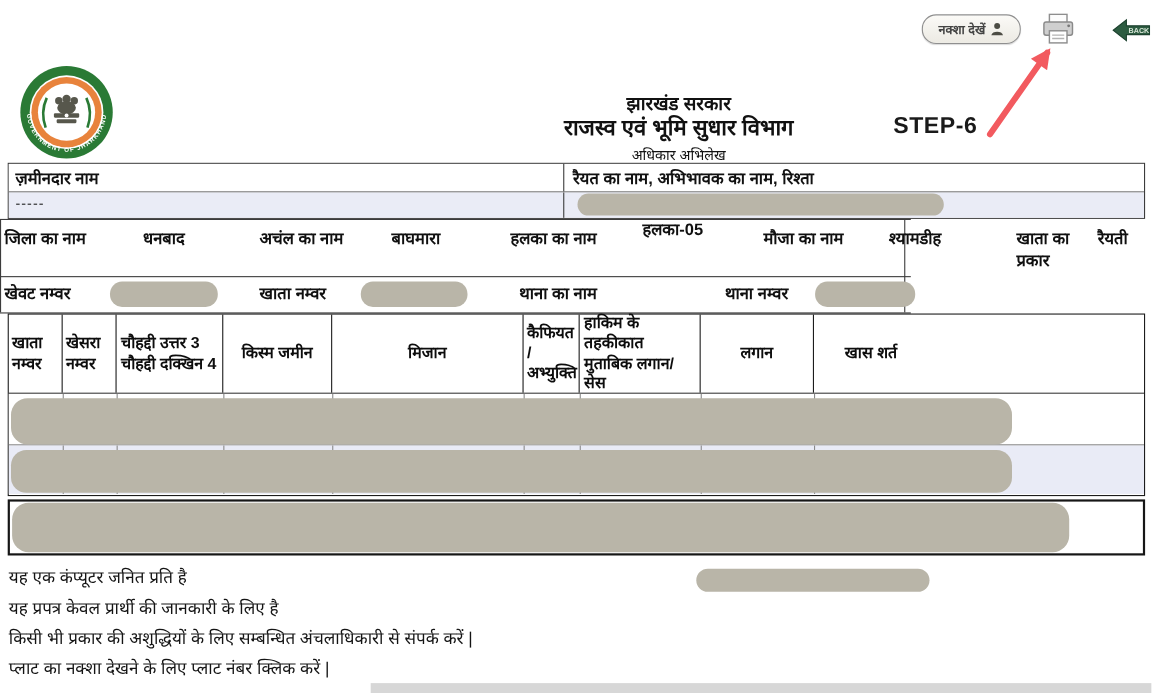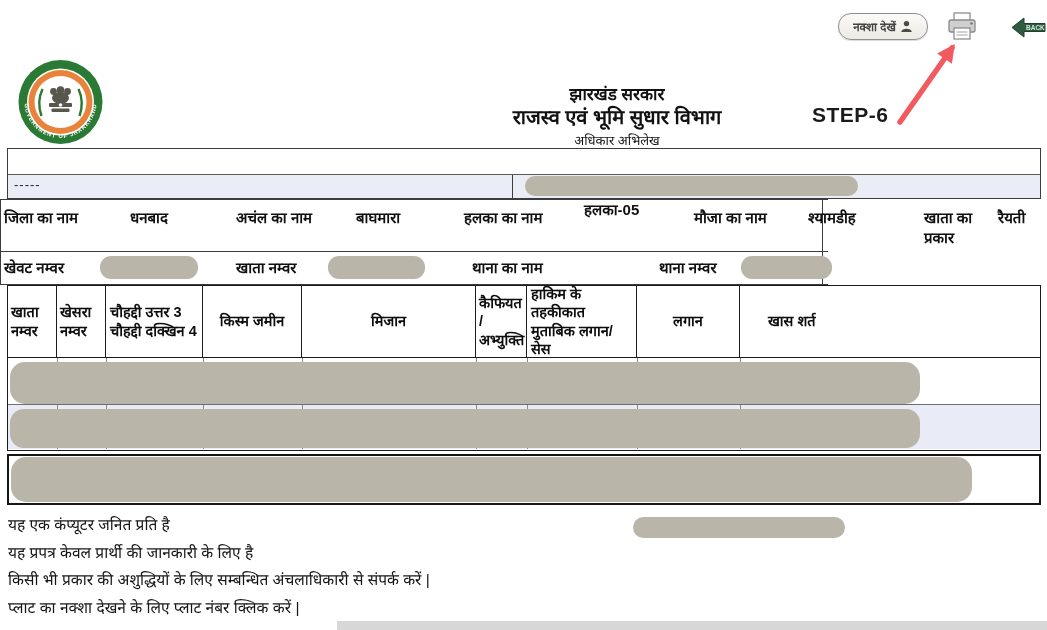--- a/index.html
+++ b/index.html
@@ -135,20 +135,22 @@
     <defs>
       <marker id="ah" markerUnits="userSpaceOnUse" markerWidth="22" markerHeight="22" refX="15" refY="11" orient="auto">
         <path d="M2,2 L20,11 L2,20 Z" fill="#f25a5f"></path>
       </marker>
     </defs>
     <line x1="12" y1="96" x2="64" y2="22" stroke="#f25a5f" stroke-width="5.5" stroke-linecap="round" marker-end="url(#ah)"></line>
   </svg>
 
   <div class="t1">
     <div class="t1-hrow">
+      <div class="t1-c1 t1-h">ज़मीनदार नाम</div>
+      <div class="t1-c2 t1-h">रैयत का नाम, अभिभावक का नाम, रिश्ता</div>
     </div>
     <div class="t1-vrow">
       <div class="t1-c1 t1-dashes">-----</div>
       <div class="t1-c2"></div>
     </div>
   </div>
 
   <div class="t2">
     <div class="edge" style="left:0"></div>
     <div class="edge" style="right:5px"></div>

